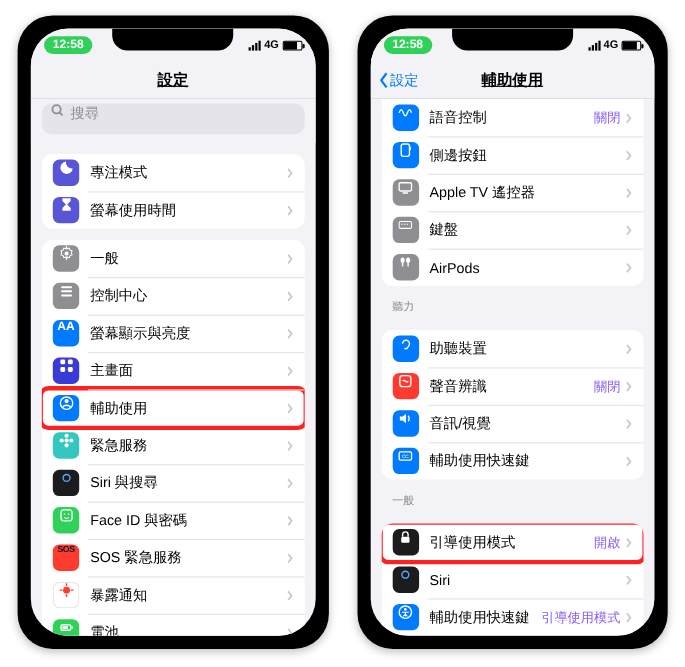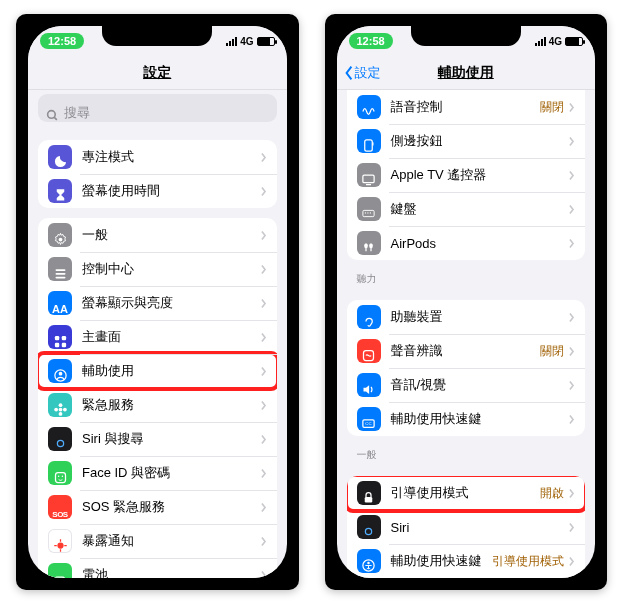--- a/index.html
+++ b/index.html
@@ -6,21 +6,21 @@
   body {
     font-family: -apple-system, "Helvetica Neue", Arial, sans-serif;
     background: #fff;
     width: 623px; height: 606px;
     display: flex; gap: 26px;
     padding: 14px 16px;
   }
   .phone {
     width: 308px; height: 576px;
     background: #000;
-    border-radius: 10px;
+    border-radius: 32px;
     padding: 12px;
     position: relative;
     box-shadow: 0 2px 8px rgba(0,0,0,.25);
   }
   .screen {
     width: 100%; height: 100%;
     background: #f2f2f7;
     border-radius: 34px;
     overflow: hidden;
     position: relative;
@@ -64,21 +64,21 @@
   }
   .navbar .back {
     position:absolute; left:6px; display:flex; align-items:center;
     color:#007aff; font-weight:400; font-size:13px;
   }
   .navbar .back svg { width:12px; height:16px; }
 
   .searchwrap { padding: 4px 10px 8px; background:#f2f2f7;}
   .searchbox {
     background:#e4e4ea; border-radius:9px; height:28px;
-    display:flex; align-items:flex-end; padding:0 8px; gap:5px;
+    display:flex; align-items:flex-start; padding:0 8px; gap:5px;
     color:#8e8e93; font-size:13px;
   }
 
   .content { overflow:hidden; height: calc(100% - 64px); }
   .content.nosrch { height: calc(100% - 64px); }
 
   .group { margin: 10px 10px 0; background:#fff; border-radius:10px; overflow:hidden; }
   .group-header {
     font-size:10px; color:#8a8a8e; padding: 12px 20px 4px;
     text-transform: none;
@@ -86,25 +86,25 @@
   .row {
     display:flex; align-items:center; min-height:34px;
     padding: 4px 10px 4px 10px; position:relative;
   }
   .row + .row::before {
     content:""; position:absolute; top:0; left:42px; right:0;
     height:0.5px; background:#e3e3e8;
   }
   .icon {
     width:24px; height:24px; border-radius:6px; flex:0 0 24px;
-    display:flex; align-items:flex-end; justify-content:center;
+    display:flex; align-items:flex-start; justify-content:center;
     margin-right:10px; color:#fff; font-size:13px;
   }
   .lbl { flex:1; font-size:13px; color:#000; }
-  .detail { font-size:12px; color:#a16207; margin-right:4px; }
+  .detail { font-size:12px; color:#8b5cf6; margin-right:4px; }
   .chev { color:#c7c7cc; }
   .chev svg { width:7px; height:11px; display:block; }
 
   .highlight {
     outline: 4px solid #ff2020;
     outline-offset: -1px;
     border-radius: 6px;
     position: relative; z-index: 3;
   }
   .phone2 .group.first { margin-top: 0; border-top-left-radius:0; border-top-right-radius:0;}
@@ -284,21 +284,21 @@
               </svg>
             </div>
     <span class="lbl">Face ID 與密碼</span>
     <span class="chev">
               <svg viewBox="0 0 8 14" fill="none" stroke="#c7c7cc" stroke-width="2">
                 <polyline points="2,2 6,7 2,12"></polyline>
               </svg>
             </span>
   </div>
           <div class="row">
-    <div class="icon" style="background:#ff3b30;color:#ffffff;">
+    <div class="icon" style="background:#ff3b30;color:#0f172a;">
               <span style="font-weight:800;font-size:8px;letter-spacing:-.5px">SOS</span>
             </div>
     <span class="lbl">SOS 緊急服務</span>
     <span class="chev">
               <svg viewBox="0 0 8 14" fill="none" stroke="#c7c7cc" stroke-width="2">
                 <polyline points="2,2 6,7 2,12"></polyline>
               </svg>
             </span>
   </div>
           <div class="row">

